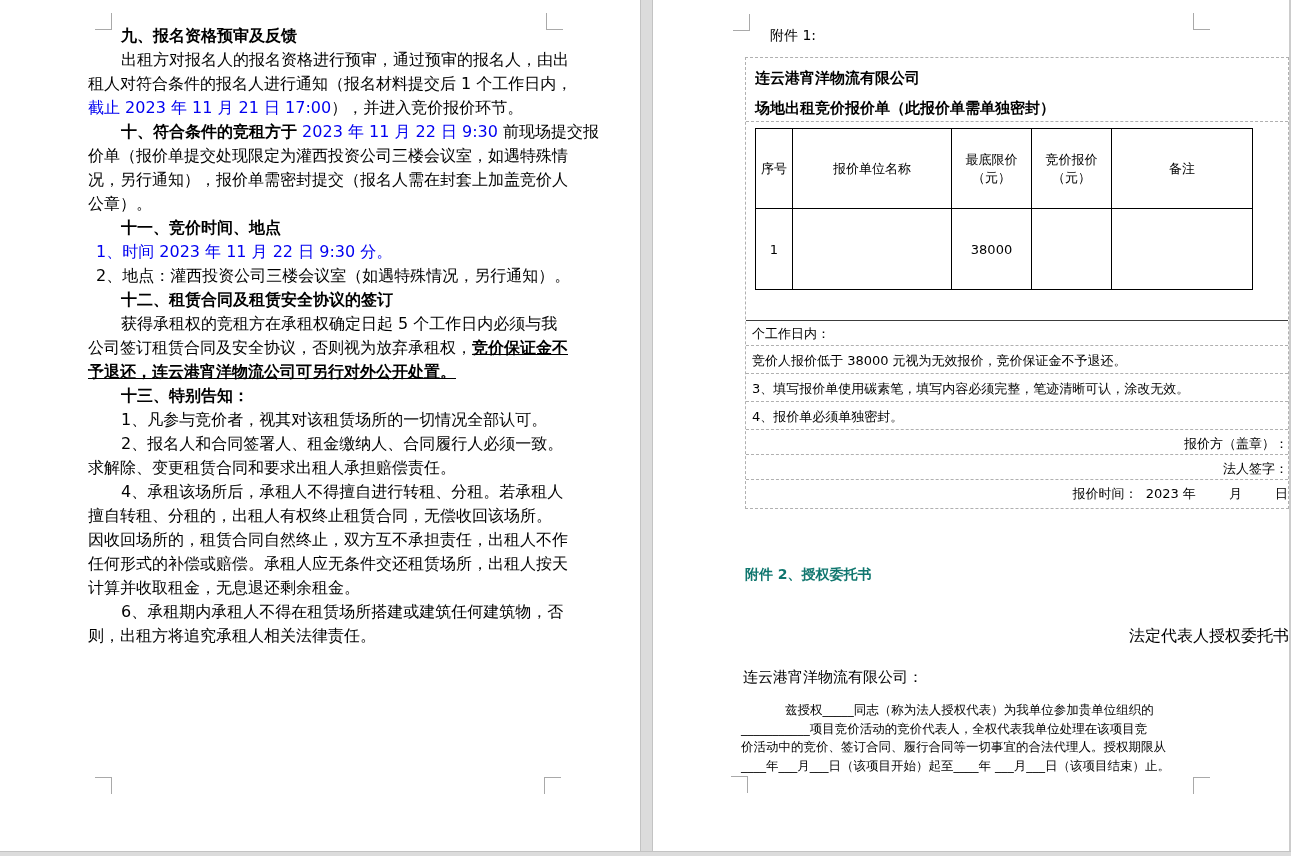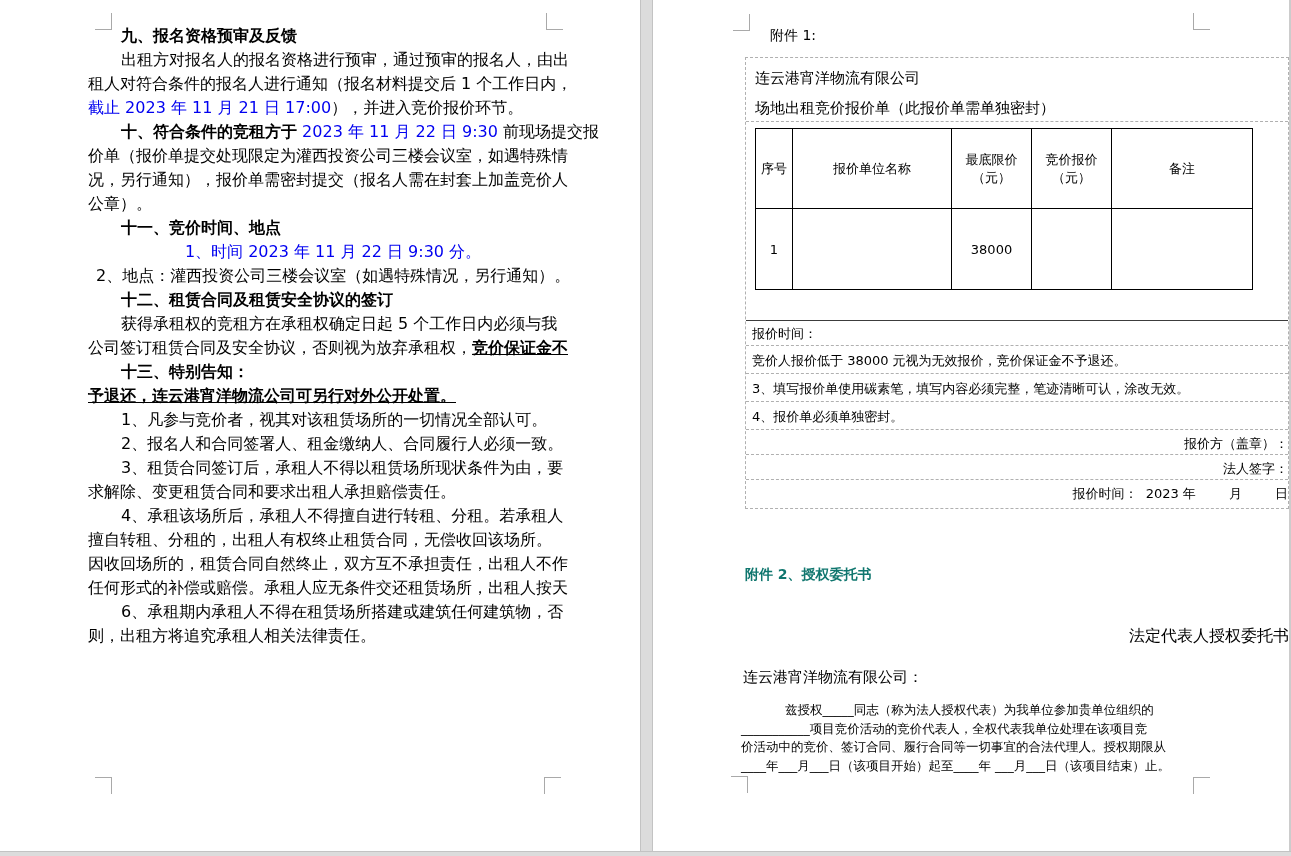--- a/index.html
+++ b/index.html
@@ -21,31 +21,31 @@
   .crop.tr{border-left:1px solid #a9a9a9;border-bottom:1px solid #a9a9a9;}
   .crop.bl{border-right:1px solid #a9a9a9;border-top:1px solid #a9a9a9;}
   .crop.br{border-left:1px solid #a9a9a9;border-top:1px solid #a9a9a9;}
 
   
   .doc-left{position:absolute;left:88px;top:24px;width:482px;font-size:16px;line-height:24px;color:#000;}
   .doc-left .line{white-space:nowrap;}
   .doc-left .line.h{padding-left:33px;font-weight:bold;}
   .doc-left .line.first{padding-left:33px;}
   .doc-left .line.cont{padding-left:0;}
-  .doc-left .line.sub{padding-left:8px;text-align:center;}
+  .doc-left .line.sub{padding-left:8px;}
   .doc-left span.b{font-weight:bold;}
   .doc-left span.bu{font-weight:bold;text-decoration:underline;}
   .doc-left span.blu{color:#0000f0;}
 
   
   .att1-label{position:absolute;left:117px;top:27px;font-size:14px;color:#000;}
   .quote-form{position:absolute;left:92px;top:57px;width:544px;border:1px dashed #b0b0b0;
               box-sizing:border-box;background:#fff;color:#000;}
   .qf-title{height:64px;border-bottom:1px dashed #b0b0b0;padding:5px 0 0 9px;box-sizing:border-box;}
-  .qf-title div{font-weight:normal;font-size:15px;line-height:30px;white-space:nowrap;}
+  .qf-title div{font-weight:bold;font-size:15px;line-height:30px;white-space:nowrap;}
   .qf-tablewrap{height:199px;border-bottom:1px solid #3c3c3c;position:relative;box-sizing:border-box;}
   .qf-table{position:absolute;left:9px;top:6px;border-collapse:collapse;table-layout:fixed;}
   .qf-table th,.qf-table td{border:1px solid #000;font-size:13px;font-weight:normal;text-align:center;
        vertical-align:middle;padding:2px 5px;box-sizing:border-box;word-break:break-all;}
   .qf-table th:nth-child(1),.qf-table td:nth-child(1){width:37px;}
   .qf-table th:nth-child(2),.qf-table td:nth-child(2){width:159px;}
   .qf-table th:nth-child(3),.qf-table td:nth-child(3){width:80px;}
   .qf-table th:nth-child(4),.qf-table td:nth-child(4){width:80px;}
   .qf-table th:nth-child(5),.qf-table td:nth-child(5){width:141px;}
   .qf-table tr.hdr{height:80px;}
@@ -82,30 +82,30 @@
         <div class="line first"><span class="b">十、符合条件的竞租方于</span><span class="blu"> 2023 年 11 月 22 日 9:30 </span><span>前现场提交报</span></div>
         <div class="line cont"><span>价单（报价单提交处现限定为灌西投资公司三楼会议室，如遇特殊情</span></div>
         <div class="line cont"><span>况，另行通知），报价单需密封提交（报名人需在封套上加盖竞价人</span></div>
         <div class="line cont"><span>公章）。</span></div>
         <div class="line h"><span class="b">十一、竞价时间、地点</span></div>
         <div class="line sub"><span class="blu">1、时间 2023 年 11 月 22 日 9:30 分。</span></div>
         <div class="line sub"><span>2、地点：灌西投资公司三楼会议室（如遇特殊情况，另行通知）。</span></div>
         <div class="line h"><span class="b">十二、租赁合同及租赁安全协议的签订</span></div>
         <div class="line first"><span>获得承租权的竞租方在承租权确定日起 5 个工作日内必须与我</span></div>
         <div class="line cont"><span>公司签订租赁合同及安全协议，否则视为放弃承租权，</span><span class="bu">竞价保证金不</span></div>
+        <div class="line cont"><span class="bu">予退还，连云港宵洋物流公司可另行对外公开处置。</span></div>
         <div class="line h"><span class="b">十三、特别告知：</span></div>
-        <div class="line cont"><span class="bu">予退还，连云港宵洋物流公司可另行对外公开处置。</span></div>
         <div class="line first"><span>1、凡参与竞价者，视其对该租赁场所的一切情况全部认可。</span></div>
         <div class="line first"><span>2、报名人和合同签署人、租金缴纳人、合同履行人必须一致。</span></div>
-        <div class="line first"><span>3、租赁合同签订后，承租人不得以租赁场所现状条件为由，要</span></div>
         <div class="line cont"><span>求解除、变更租赁合同和要求出租人承担赔偿责任。</span></div>
         <div class="line first"><span>4、承租该场所后，承租人不得擅自进行转租、分租。若承租人</span></div>
         <div class="line cont"><span>擅自转租、分租的，出租人有权终止租赁合同，无偿收回该场所。</span></div>
         <div class="line cont"><span>因收回场所的，租赁合同自然终止，双方互不承担责任，出租人不作</span></div>
         <div class="line cont"><span>任何形式的补偿或赔偿。承租人应无条件交还租赁场所，出租人按天</span></div>
+        <div class="line cont"><span>计算并收取租金，无息退还剩余租金。</span></div>
         <div class="line first"><span>6、承租期内承租人不得在租赁场所搭建或建筑任何建筑物，否</span></div>
         <div class="line cont"><span>则，出租方将追究承租人相关法律责任。</span></div>
       </div>
   </div>
 
   <div class="divider"></div>
 
   <div class="page page-right">
     <div class="crop tl" style="left:80px;top:14px;"></div>
     <div class="crop tr" style="left:540px;top:13px;"></div>
@@ -134,21 +134,21 @@
               <td>1</td>
               <td></td>
               <td>38000</td>
               <td></td>
               <td></td>
             </tr>
           </tbody>
         </table>
       </div>
 
-      <div class="notes-title">报价时间：</div>
+      <div class="notes-title">个工作日内：</div>
 
       <div>
           <div class="note-row">竞价人报价低于 38000 元视为无效报价，竞价保证金不予退还。</div>
           <div class="note-row">3、填写报价单使用碳素笔，填写内容必须完整，笔迹清晰可认，涂改无效。</div>
           <div class="note-row">4、报价单必须单独密封。</div>
         </div>
 
       <div>
           <div class="sign-row">报价方（盖章）：</div>
           <div class="sign-row">法人签字：</div>

